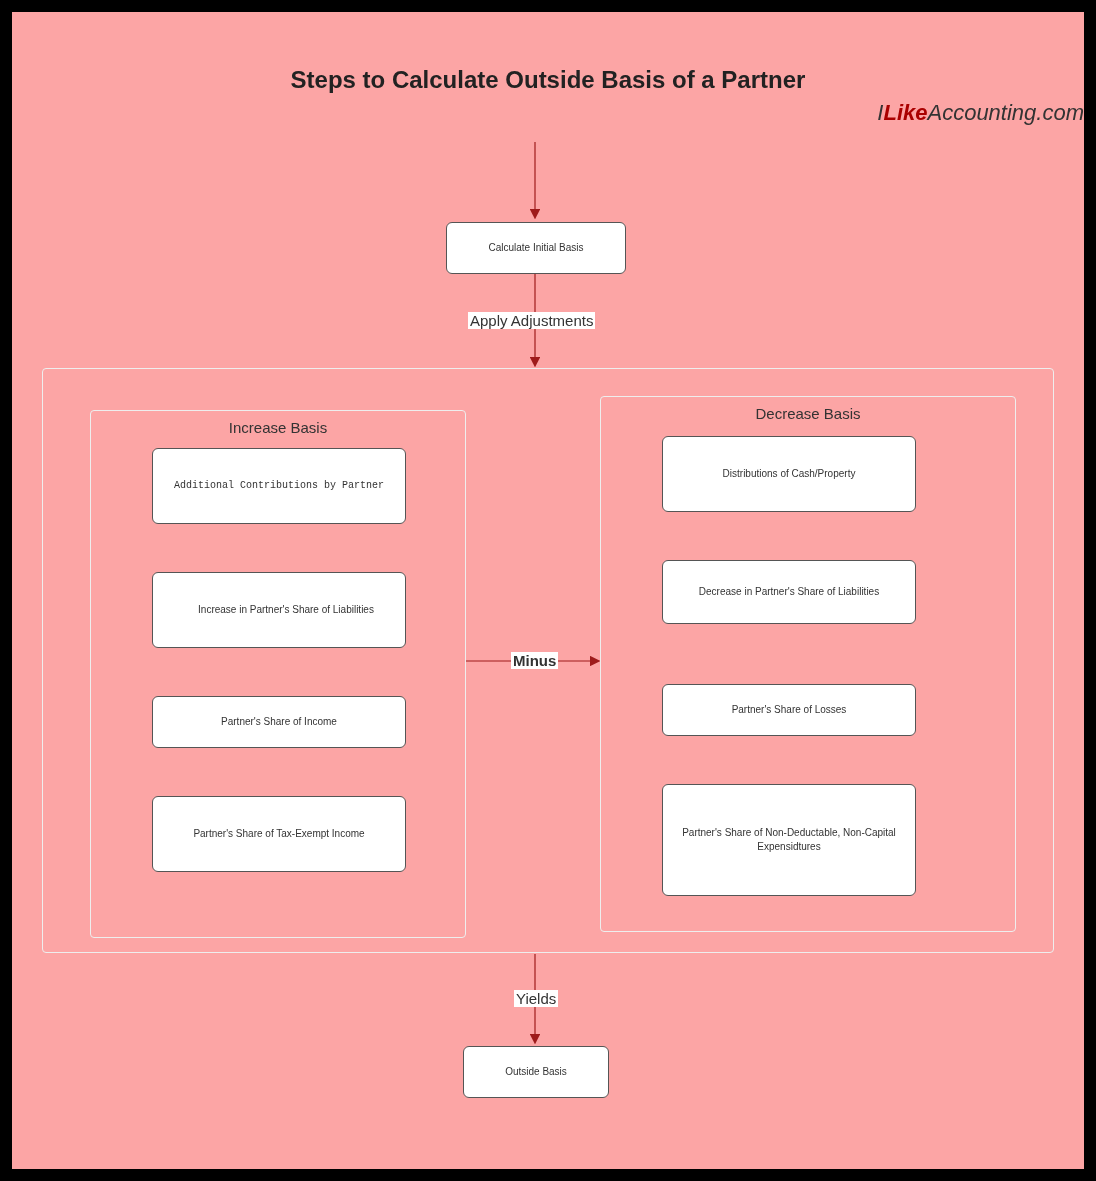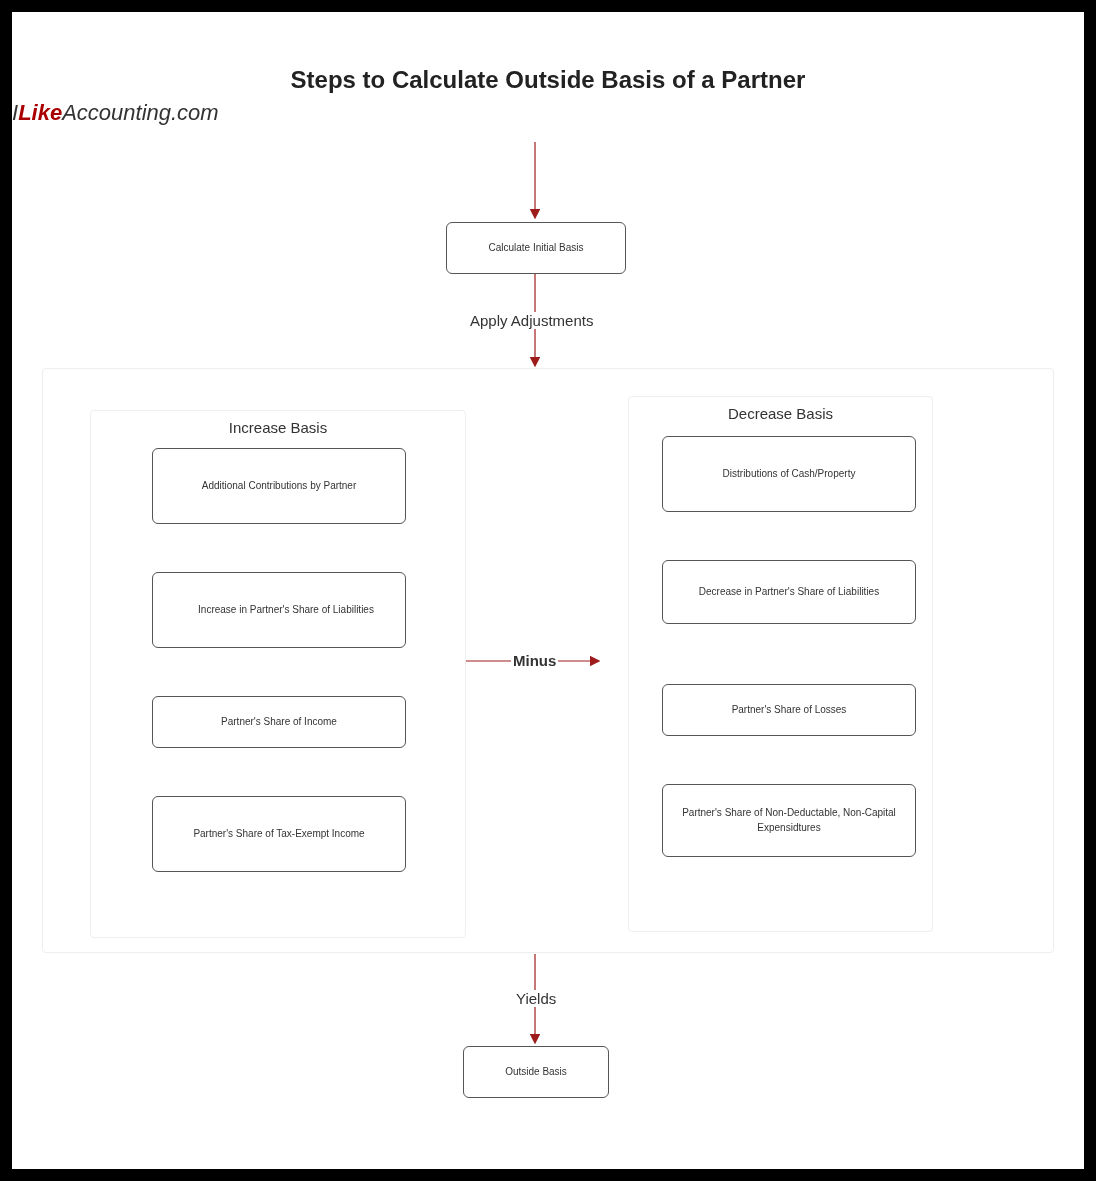--- a/index.html
+++ b/index.html
@@ -4,34 +4,34 @@
 <style>
   * { box-sizing: border-box; margin: 0; padding: 0; }
   body {
     background: #000;
     width: 1096px;
     height: 1181px;
     font-family: "Trebuchet MS", "Lucida Sans Unicode", Verdana, sans-serif;
     color: #333;
   }
   .frame {
-    background: #ffffff;
+    background: #fca5a5;
     position: absolute;
     top: 12px; left: 12px; right: 12px; bottom: 12px;
     overflow: hidden;
   }
   .title {
     text-align: center;
     font-size: 24px;
     font-weight: bold;
     margin-top: 54px;
     color: #222;
   }
   .subtitle {
-    text-align: left;
+    text-align: right;
     font-size: 22px;
     font-style: italic;
     margin-top: 6px;
     color: #333;
   }
   .subtitle .like { color: #a00; font-weight: bold; font-style: italic; }
   .subtitle .rest { color: #333; }
   svg.diagram {
     position: absolute;
     top: 0; left: 0;
@@ -103,32 +103,32 @@
 
   <div class="node" style="left:434px; top:210px; width:180px; height:52px;">Calculate Initial Basis</div>
 
   <div class="edge-label" style="left:456px; top:300px;">Apply Adjustments</div>
 
   <div class="group" style="left:30px; top:356px; width:1012px; height:585px;"></div>
 
   <div class="group" style="left:78px; top:398px; width:376px; height:528px;">
     <div class="group-title">Increase Basis</div>
   </div>
-  <div class="node" style="left:140px; top:436px; width:254px; height:76px;">Additional Contributions by Partner</div>
+  <div class="node" style="left:140px; top:436px; width:254px; height:76px;font-family:Liberation Mono, monospace;">Additional Contributions by Partner</div>
   <div class="node" style="left:140px; top:560px; width:254px; height:76px;padding-left:24px;">Increase in Partner's Share of Liabilities</div>
   <div class="node" style="left:140px; top:684px; width:254px; height:52px;">Partner's Share of Income</div>
   <div class="node" style="left:140px; top:784px; width:254px; height:76px;">Partner's Share of Tax-Exempt Income</div>
 
   <div class="edge-label" style="left:499px; top:640px;font-weight:bold;">Minus</div>
 
-  <div class="group" style="left:616px; top:384px; width:305px; height:536px;">
+  <div class="group" style="left:588px; top:384px; width:416px; height:536px;">
     <div class="group-title">Decrease Basis</div>
   </div>
   <div class="node" style="left:650px; top:424px; width:254px; height:76px;">Distributions of Cash/Property</div>
   <div class="node" style="left:650px; top:548px; width:254px; height:64px;">Decrease in Partner's Share of Liabilities</div>
   <div class="node" style="left:650px; top:672px; width:254px; height:52px;">Partner's Share of Losses</div>
-  <div class="node" style="left:650px; top:772px; width:254px; height:73px;">Partner's Share of Non-Deductable, Non-Capital Expensidtures</div>
+  <div class="node" style="left:650px; top:772px; width:254px; height:112px;">Partner's Share of Non-Deductable, Non-Capital Expensidtures</div>
 
   <div class="edge-label" style="left:502px; top:978px;">Yields</div>
 
   <div class="node" style="left:451px; top:1034px; width:146px; height:52px;">Outside Basis</div>
 
 </div>
 
 </body></html>

